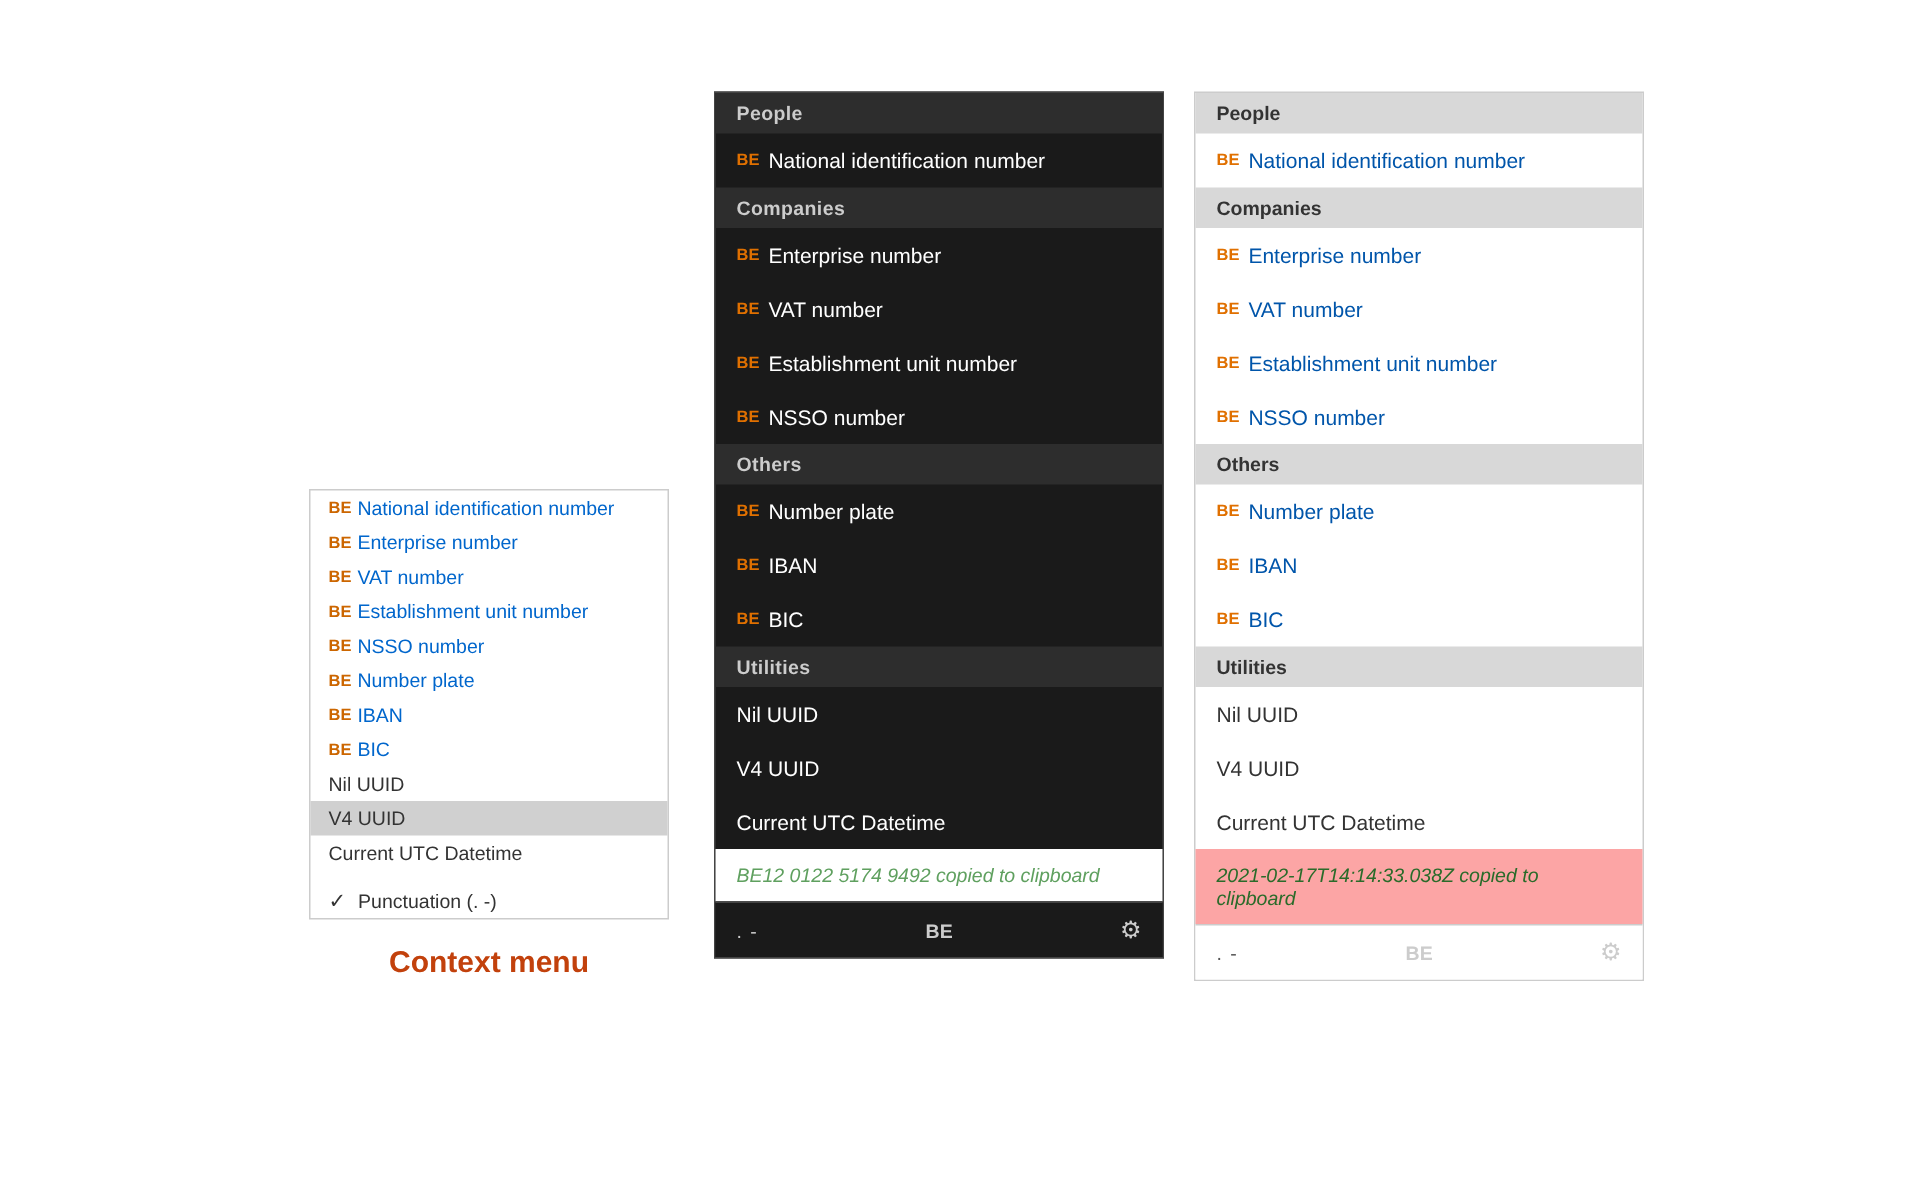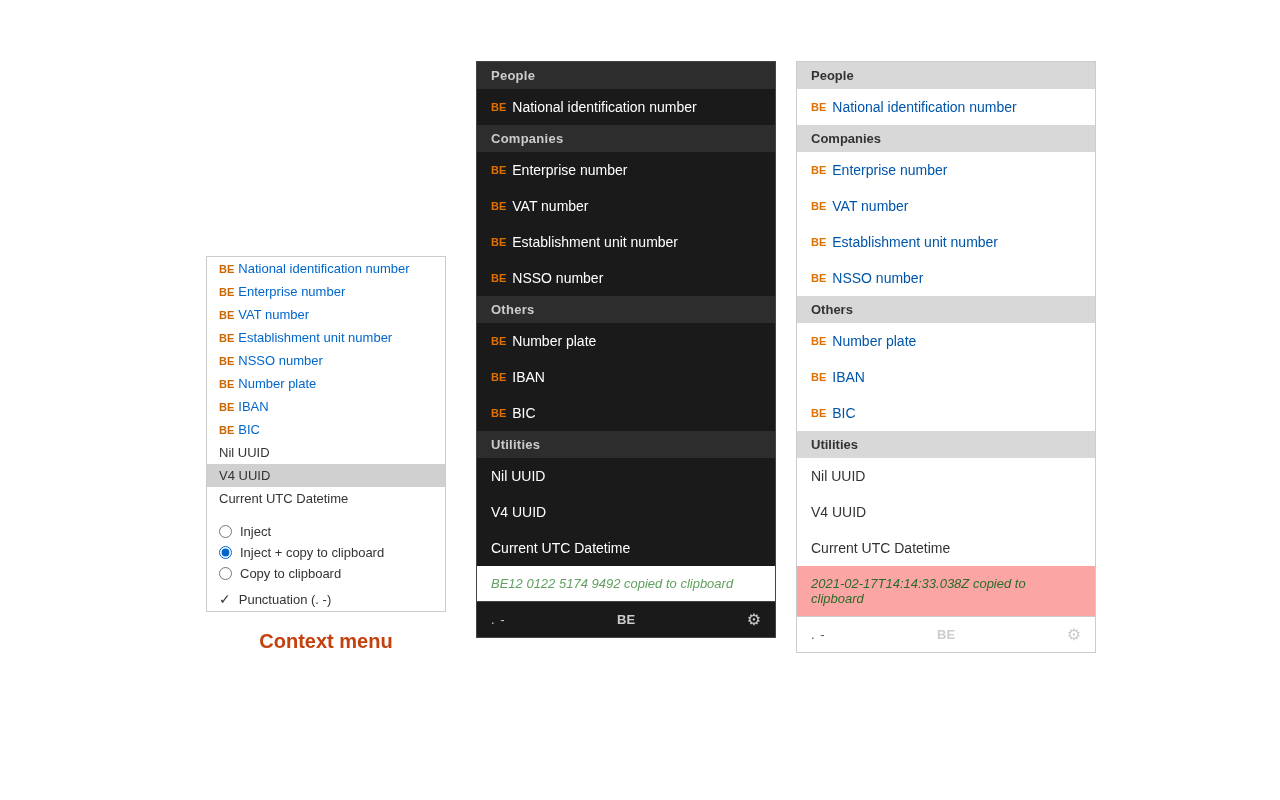--- a/index.html
+++ b/index.html
@@ -301,34 +301,20 @@
       </div>
       <div class="context-menu-item selected">
         <span class="item-text-plain">V4 UUID</span>
       </div>
       <div class="context-menu-item">
         <span class="item-text-plain">Current UTC Datetime</span>
       </div>
 
       <div class="context-menu-divider"></div>
 
-      <div class="context-radio-section">
-        <label class="radio-item">
-          <input type="radio" name="action" style="">
-          <span>Inject</span>
-        </label>
-        <label class="radio-item">
-          <input type="radio" name="action" checked="" style="">
-          <span>Inject + copy to clipboard</span>
-        </label>
-        <label class="radio-item">
-          <input type="radio" name="action" style="">
-          <span>Copy to clipboard</span>
-        </label>
-      </div>
 
       <div class="checkbox-item">
         <span class="checkmark">✓</span>
         <span>Punctuation (. -)</span>
       </div>
     </div>
     <div class="panel-label">Context menu</div>
   </div>
 
   <div class="extension-panel">

